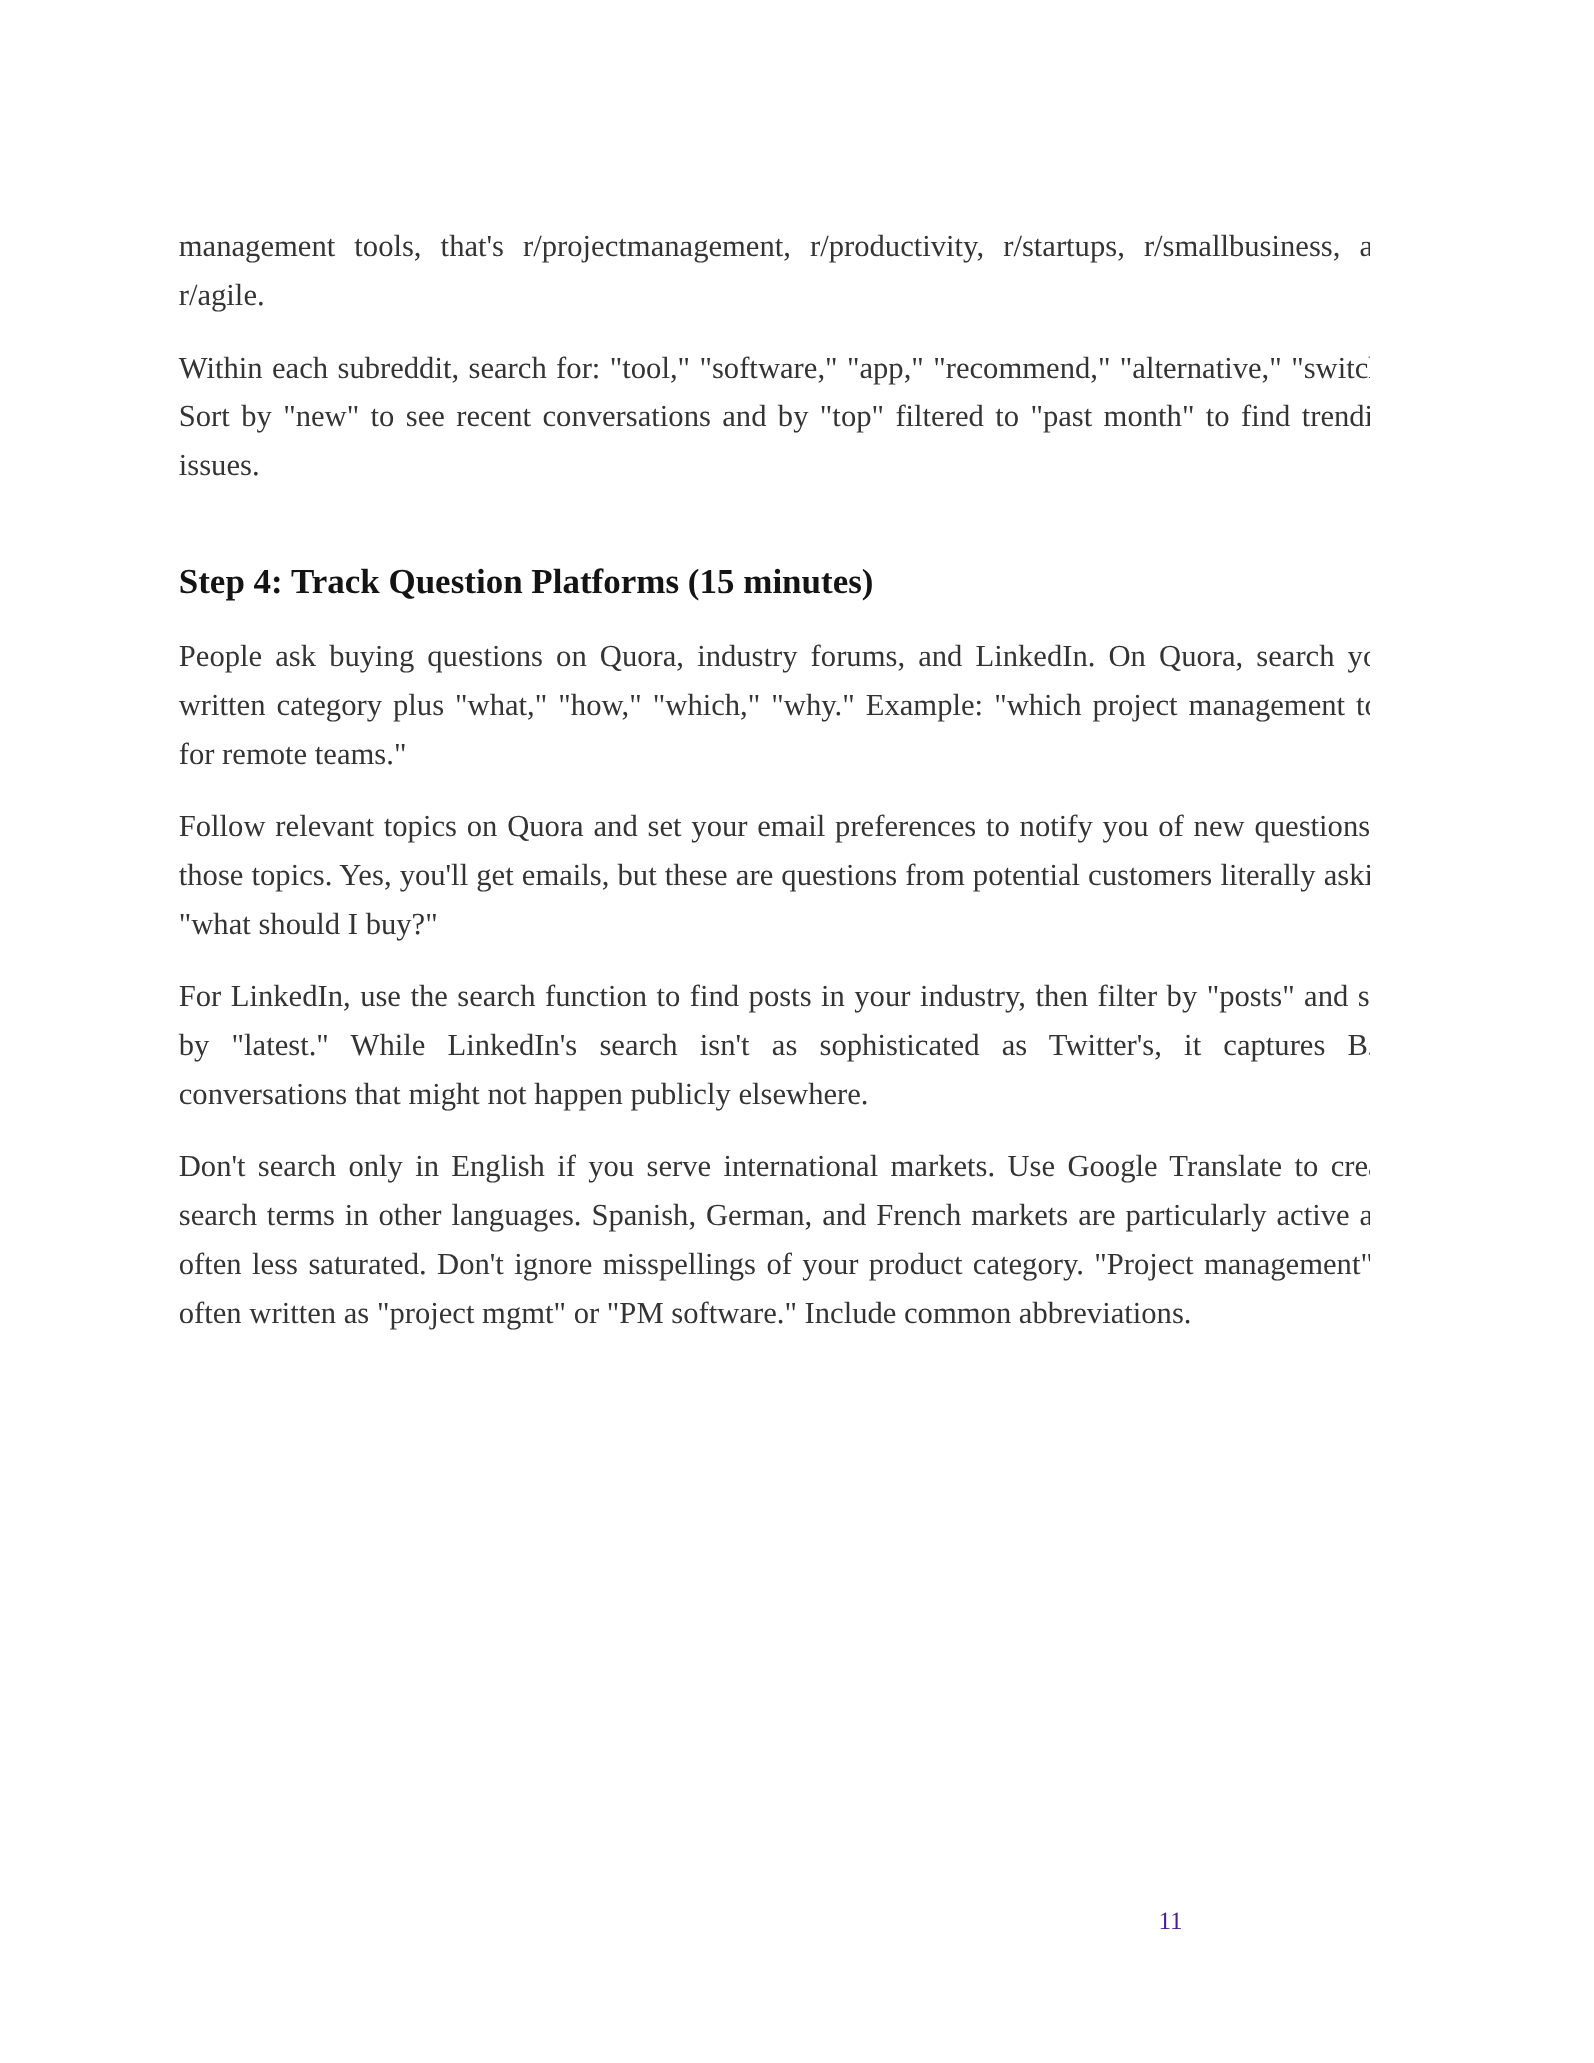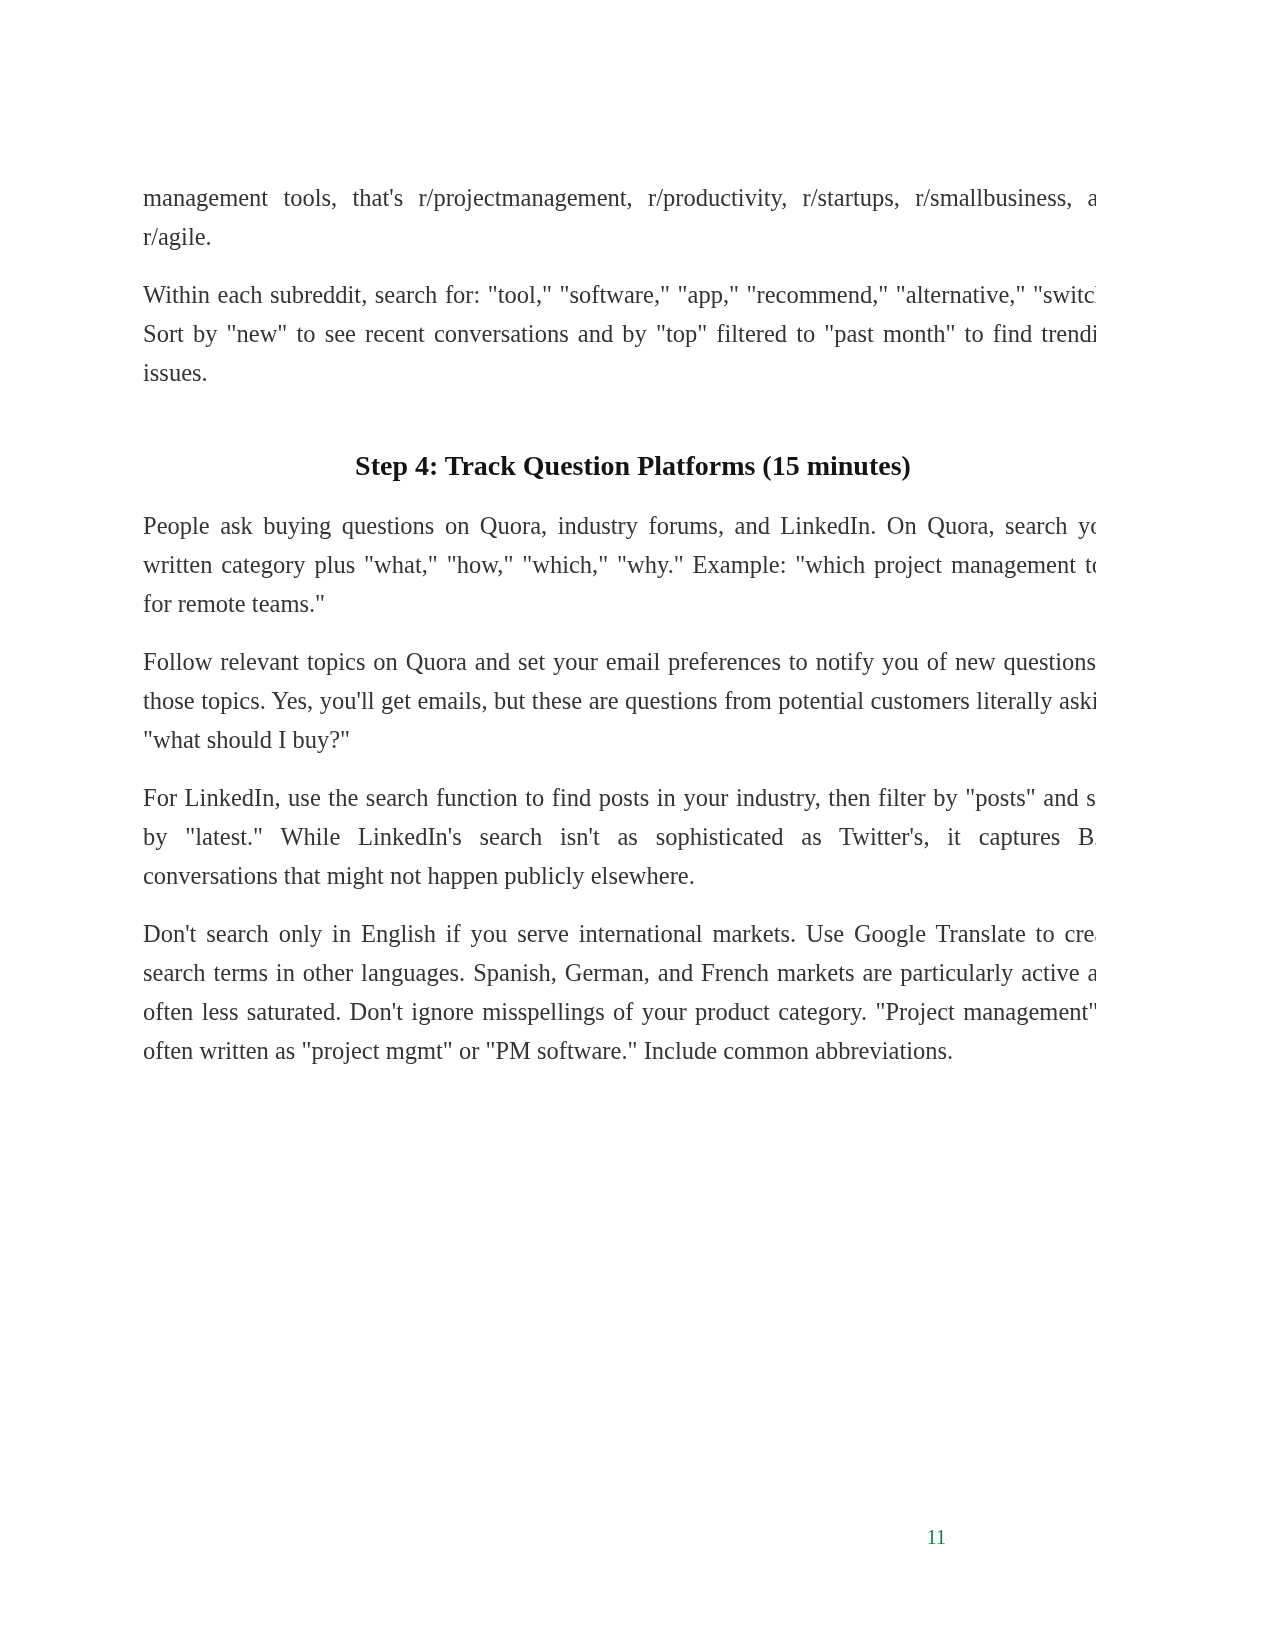--- a/index.html
+++ b/index.html
@@ -28,35 +28,35 @@
   .doc-body p.paragraph {
     margin: 0 0 19px 0;
     padding: 0;
   }
   .doc-body h3.heading {
     font-family: "Liberation Serif", "DejaVu Serif", serif;
     font-size: 28px;
     line-height: 36px;
     font-weight: 700;
     color: #141414;
-    text-align: center;
+    text-align: left;
     margin: 56px 0 22px 0;
     padding: 0;
   }
   .doc-body h3.heading:first-child {
     margin-top: 0;
   }
   .page-number {
     position: absolute;
     top: 1524px;
     right: 150px;
     font-family: "Liberation Serif", "DejaVu Serif", serif;
     font-size: 20px;
     line-height: 26px;
-    color: #15803d;
+    color: #4c1d95;
   }
 </style>
 </head>
 <body>
 
 <div class="page">
   <div class="doc-body">
       <p class="paragraph">management tools, that's r/projectmanagement, r/productivity, r/startups, r/smallbusiness, and r/agile.</p>
       <p class="paragraph">Within each subreddit, search for: "tool," "software," "app," "recommend," "alternative," "switch." Sort by "new" to see recent conversations and by "top" filtered to "past month" to find trending issues.</p>
       <h3 class="heading">Step 4: Track Question Platforms (15 minutes)</h3>

